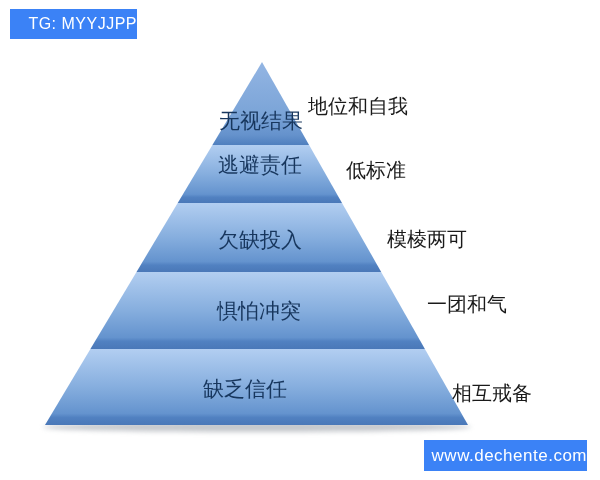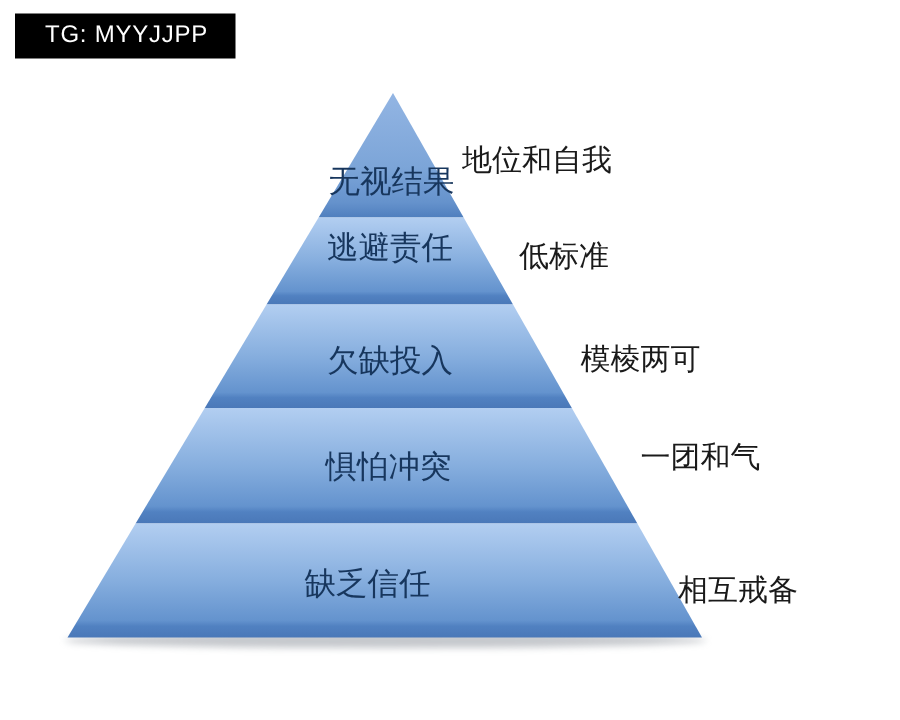--- a/index.html
+++ b/index.html
@@ -6,29 +6,28 @@
   body {
     width: 600px; height: 480px;
     background: #ffffff;
     font-family: "Liberation Sans", sans-serif;
     position: relative;
     overflow: hidden;
   }
   .page { position: absolute; inset: 0; }
   .badge {
     position: absolute;
-    background: #000000;
+    background: #3b82f6;
     color: #ffffff;
     display: flex;
     align-items: center;
-    justify-content: flex-start;
+    justify-content: flex-end;
     font-size: 16px;
     letter-spacing: 0.5px;
     white-space: nowrap;
-    padding-left: 20px;
   }
   .badge-top    { left: 10px;  top: 9px;   width: 127px; height: 30px; }
   .badge-bottom { left: 424px; top: 440px; width: 163px; height: 31px; font-size: 17px; }
   svg.pyramid { position: absolute; left: 0; top: 0; }
   .level-label {
     font-family: "DejaVu Serif", "Liberation Serif", serif;
     font-size: 21px;
     fill: #17365d;
   }
   .side-label {
@@ -80,14 +79,17 @@
     <text class="level-label" x="259" y="318" text-anchor="middle">惧怕冲突</text>
     <text class="level-label" x="245" y="396" text-anchor="middle">缺乏信任</text>
 
     <text class="side-label" x="308" y="113">地位和自我</text>
     <text class="side-label" x="346" y="177">低标准</text>
     <text class="side-label" x="387" y="246">模棱两可</text>
     <text class="side-label" x="427" y="311">一团和气</text>
     <text class="side-label" x="452" y="400">相互戒备</text>
   </svg>
 
+  <div class="badge badge-bottom">
+    <span>www.dechente.com</span>
+  </div>
 
 </div>
 
 </body></html>

